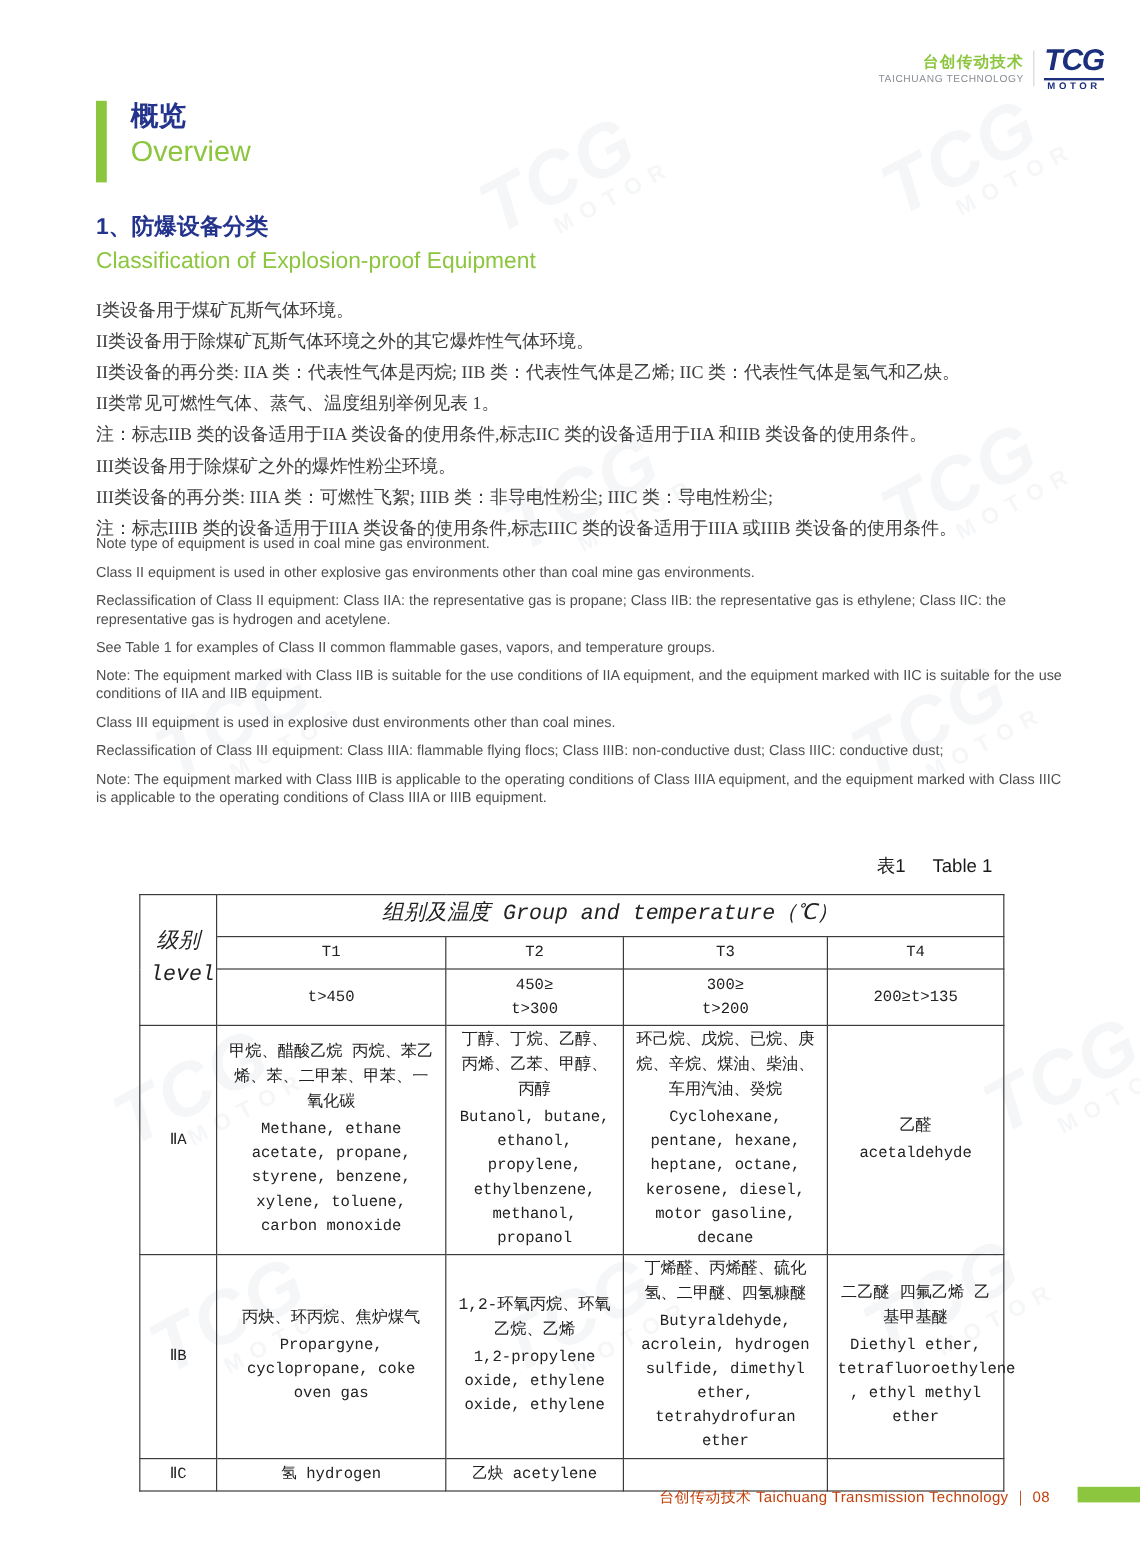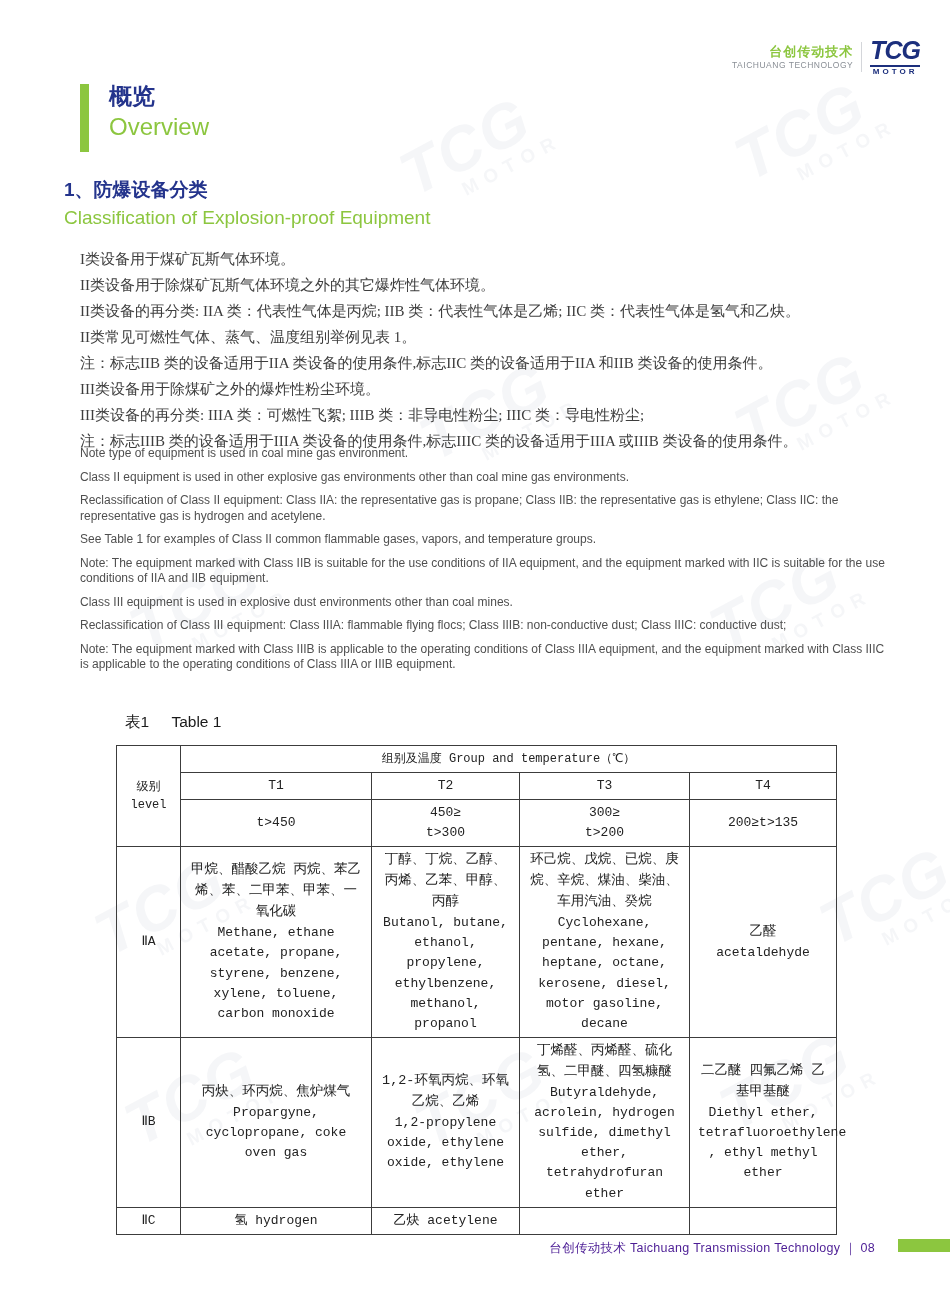--- a/index.html
+++ b/index.html
@@ -24,58 +24,58 @@
   .hdr-div{width:1px;height:30px;background:#d4d6da;}
   .logo{text-align:center;line-height:1;}
   .logo-tcg{color:#1c2f7d;font-size:25px;font-weight:900;font-style:italic;letter-spacing:-1px;}
   .logo-motor{color:#1c2f7d;font-size:8px;font-weight:700;letter-spacing:3px;border-top:2px solid #1c2f7d;margin-top:2px;padding-top:1px;}
   
   .title-block{position:absolute;left:80px;top:84px;display:flex;}
   .title-bar{width:9px;height:68px;background:#8cc63f;margin-right:20px;}
   .title-cn{color:#24348c;font-size:23px;font-weight:700;line-height:1.1;}
   .title-en{color:#8cc63f;font-size:24px;font-weight:400;margin-top:4px;}
   
-  .section-block{position:absolute;left:64px;top:176px;line-height:1.45;}
+  .section-block{position:absolute;left:80px;top:176px;line-height:1.45;}
   .sec-cn{color:#24348c;font-size:19px;font-weight:700;}
   .sec-en{color:#8cc63f;font-size:19px;font-weight:400;}
   
   .cn-block{position:absolute;left:80px;top:246px;width:830px;
     font-size:15px;color:#3d3d3d;line-height:26px;font-family:Liberation Serif, serif;}
   
   .en-block{position:absolute;left:80px;top:446px;width:812px;
     font-size:12px;color:#4f4f4f;line-height:15.5px;}
   .en-block p{margin:0 0 8px 0;}
   
   .tbl-caption{position:absolute;left:116px;top:712px;width:720px;
-    text-align:left;font-size:15.5px;color:#1a1a1a;}
+    text-align:right;font-size:15.5px;color:#1a1a1a;}
   .tbl-caption span{margin:0 9px;}
   table.t1{
     position:absolute;left:116px;top:745px;width:720px;
     border-collapse:collapse;table-layout:fixed;
     font-family:"Liberation Mono","DejaVu Sans Mono",monospace;
     color:#222;
   }
   table.t1 td{
     border:1px solid #3c3c3c;text-align:center;vertical-align:middle;
     padding:3px 8px;font-size:13px;line-height:1.55;
   }
-  tr.h1 td{height:20px;font-size:12px;}
+  tr.h1 td{height:20px;font-size:18px;font-style:italic;}
   tr.h2 td{height:18px;}
   tr.h3 td{height:34px;}
   tr.row-a td{height:152px;}
   tr.row-b td{height:138px;}
   tr.row-c td{height:20px;text-align:center;}
   td.level-h{font-size:14px;}
   td.level{font-size:14px;}
   .cn-cell{font-size:13.5px;}
   .en-cell{font-size:13px;}
   td.align-left{text-align:left;}
   
   .footer-text{position:absolute;top:1240px;right:75px;
-    font-size:12.5px;color:#4c1d95;letter-spacing:0.3px;}
+    font-size:12.5px;color:#c2410c;letter-spacing:0.3px;}
   .footer-bar{position:absolute;top:1239px;right:0;width:52px;height:13px;background:#8cc63f;}
 </style>
 </head>
 <body>
 
 <div class="page">
 
   <div class="wm" style="left:400px;top:110px;">
     <div class="wm-tcg">TCG</div>
     <div class="wm-motor">MOTOR</div>

